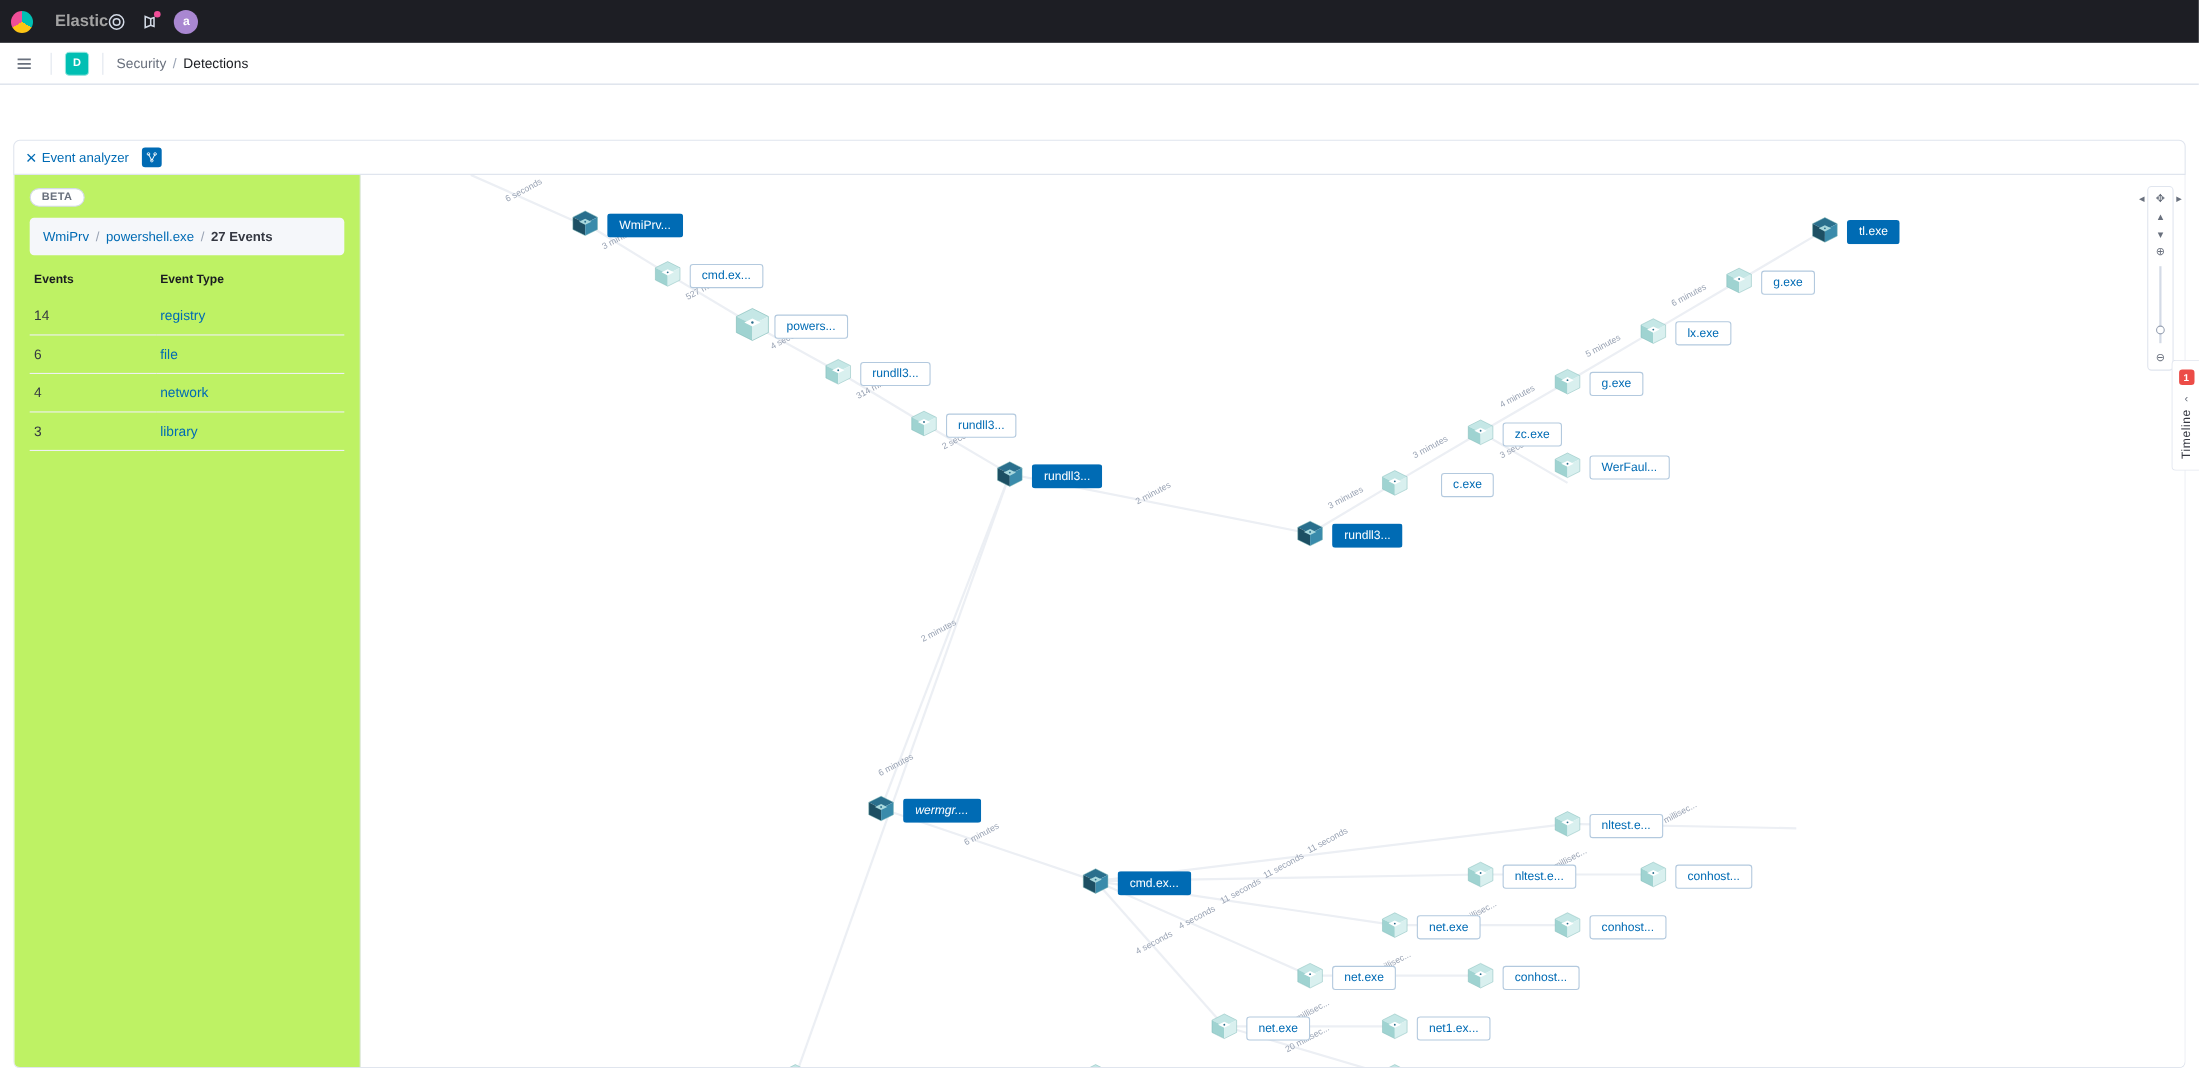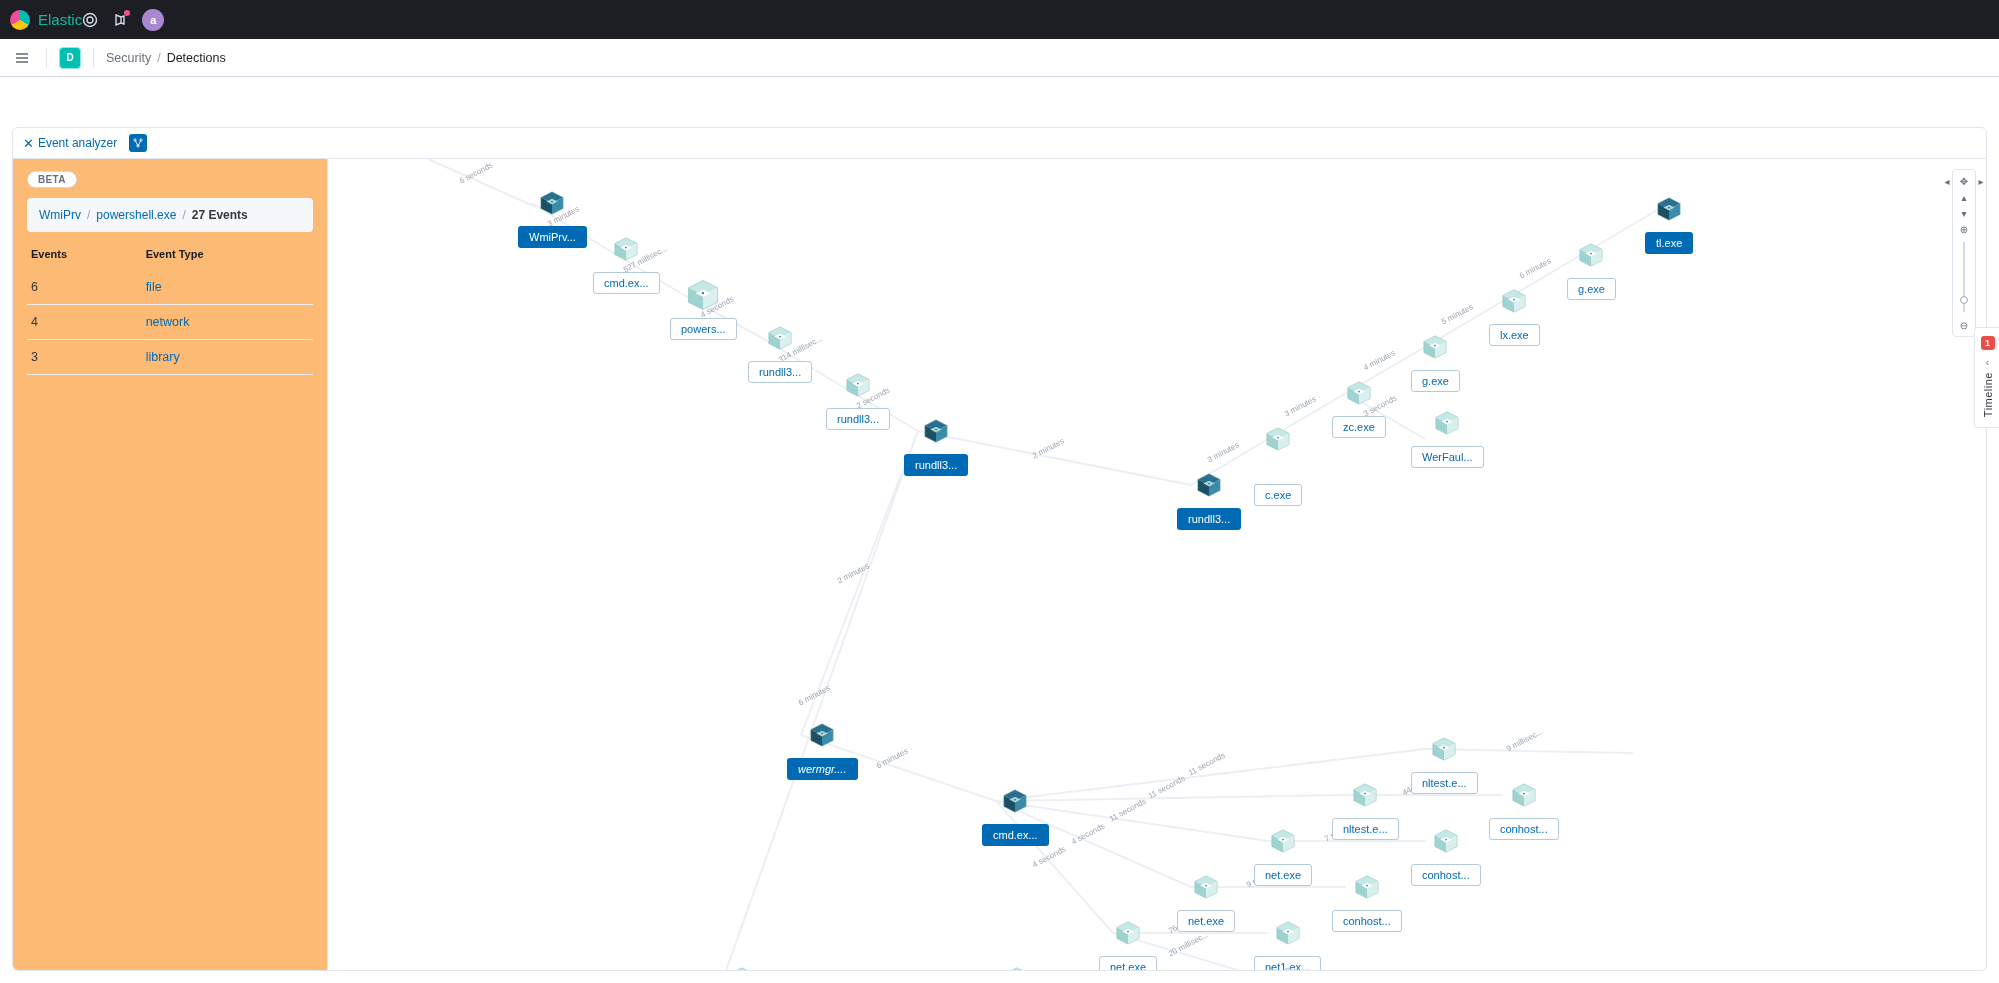--- a/index.html
+++ b/index.html
@@ -1,20 +1,20 @@
 <!DOCTYPE html>
 <html><head>
 <meta charset="utf-8">
 <style>
   * { box-sizing: border-box; }
   html, body { margin: 0; padding: 0; font-family: -apple-system, BlinkMacSystemFont, "Segoe UI", Helvetica, Arial, sans-serif; font-size: 13px; color: #343741; background: #fff; overflow: hidden; }
   .topbar { background: #1d1e24; height: 39px; display: flex; align-items: center; padding: 0 10px; color: #fff; }
   .logo-wrap { display: flex; align-items: center; gap: 8px; }
   .logo-icon { width: 20px; height: 20px; border-radius: 50%; background: conic-gradient(#00bfb3 0 120deg, #fec514 120deg 240deg, #f04e98 240deg 360deg); }
-  .brand { font-weight: 400; font-size: 15px; color: #14b8a6; }
+  .brand { font-weight: 700; font-size: 15px; color: #a3a3a3; margin-left: 12px; }
   .top-center { flex: 1; display: flex; justify-content: center; }
   .search-box { width: 180px; height: 24px; background: #2a2b33; border: 1px solid #40424d; border-radius: 4px; display: flex; align-items: center; padding: 0 8px; gap: 6px; }
   .search-box input { background: transparent; border: 0; outline: 0; color: #98a2b3; font-size: 12px; width: 100%; }
   .search-box .s-icon { color: #98a2b3; font-size: 12px; }
   .top-right { display: flex; align-items: center; gap: 14px; }
   .top-ico { width: 16px; height: 16px; color: #d3dae6; position: relative; cursor: pointer; }
   .top-ico svg { width: 16px; height: 16px; }
   .dot-badge { position: absolute; top: -2px; right: -2px; width: 6px; height: 6px; border-radius: 50%; background: #f04e98; }
   .avatar { width: 22px; height: 22px; border-radius: 50%; background: #a987d1; color: #fff; font-size: 11px; display: flex; align-items: center; justify-content: center; font-weight: 600; }
 
@@ -32,39 +32,39 @@
 
   
   .analyzer-header { margin: 50px 12px 0 12px; border: 1px solid #e0e5ee; border-top-left-radius: 6px; border-top-right-radius: 6px; padding: 6px 10px; display: flex; align-items: center; gap: 8px; background: #fff; font-size: 12px; }
   .close-link { color: #006bb4; display: flex; align-items: center; gap: 4px; cursor: pointer; }
   .close-link .x { font-size: 13px; color: #006bb4; }
   .mode-toggle { width: 18px; height: 18px; border-radius: 3px; background: #006bb4; display: flex; align-items: center; justify-content: center; margin-left: 4px; }
   .mode-toggle svg { width: 12px; height: 12px; stroke: #fff; fill: none; }
 
   .main-wrap { flex: 1; display: flex; margin: 0 12px 12px 12px; border: 1px solid #e0e5ee; border-top: 0; border-bottom-left-radius: 6px; border-bottom-right-radius: 6px; position: relative; overflow: hidden; }
 
-  .side-panel { width: 315px; border-right: 1px solid #e0e5ee; background: #fdba74; padding: 12px 14px; display: flex; flex-direction: column; gap: 10px; }
+  .side-panel { width: 315px; border-right: 1px solid #e0e5ee; background: #bef264; padding: 12px 14px; display: flex; flex-direction: column; gap: 10px; }
   .beta-pill { font-size: 10px; font-weight: 700; color: #69707d; border: 1px solid #d3dae6; border-radius: 12px; padding: 2px 10px; width: max-content; background: #fff; letter-spacing: 0.3px; }
   .breadcrumb-card { background: #f5f7fa; border-radius: 4px; padding: 10px 12px; font-size: 12px; display: flex; align-items: center; gap: 6px; flex-wrap: wrap; }
   .bc-link { color: #006bb4; cursor: pointer; }
   .bc-sep { color: #98a2b3; }
   .bc-strong { color: #343741; font-weight: 700; }
   .tbl { width: 100%; border-collapse: collapse; }
   .tbl th { text-align: left; font-size: 11px; font-weight: 600; color: #1a1c21; padding: 6px 4px 10px 4px; }
   .tbl td { padding: 10px 4px; border-bottom: 1px solid #eef0f4; font-size: 12.5px; }
   .tbl td.count { color: #343741; }
   .tbl td a { color: #006bb4; text-decoration: none; cursor: pointer; }
 
   .graph-area { flex: 1; position: relative; background: #fff; overflow: hidden; }
 
   .edge-layer { position: absolute; left: 0; top: 0; width: 100%; height: 100%; pointer-events: none; }
   .edge-layer line { stroke: #eceff4; stroke-width: 2; }
   .time-label { position: absolute; font-size: 8px; color: #98a2b3; transform: rotate(-28deg); transform-origin: left center; white-space: nowrap; pointer-events: none; }
 
-  .node { position: absolute; display: flex; align-items: center; gap: 6px; flex-direction: column; }
+  .node { position: absolute; display: flex; align-items: center; gap: 6px; }
   .cube-ico { width: 28px; height: 28px; flex-shrink: 0; }
   .cube-ico.dark polygon.top { fill: #2a6f8d; }
   .cube-ico.dark polygon.left { fill: #1d4f63; }
   .cube-ico.dark polygon.right { fill: #3a8bab; }
   .cube-ico.dark polygon.face { fill: #a8d8dd; }
   .cube-ico.light polygon.top { fill: #c5e7e6; }
   .cube-ico.light polygon.left { fill: #9fd3d1; }
   .cube-ico.light polygon.right { fill: #d9f0ef; }
   .cube-ico.light polygon.face { fill: #ffffff; }
   .cube-outline { fill: none; stroke: #7ab8b5; stroke-width: 0.6; }
@@ -160,20 +160,24 @@
           <span class="bc-strong">27 Events</span>
         </div>
         <table class="tbl">
           <thead>
             <tr>
               <th>Events</th>
               <th>Event Type</th>
             </tr>
           </thead>
           <tbody id="rows-body">
+              <tr>
+                <td class="count">14</td>
+                <td><a>registry</a></td>
+              </tr>
               <tr>
                 <td class="count">6</td>
                 <td><a>file</a></td>
               </tr>
               <tr>
                 <td class="count">4</td>
                 <td><a>network</a></td>
               </tr>
               <tr>
                 <td class="count">3</td>

